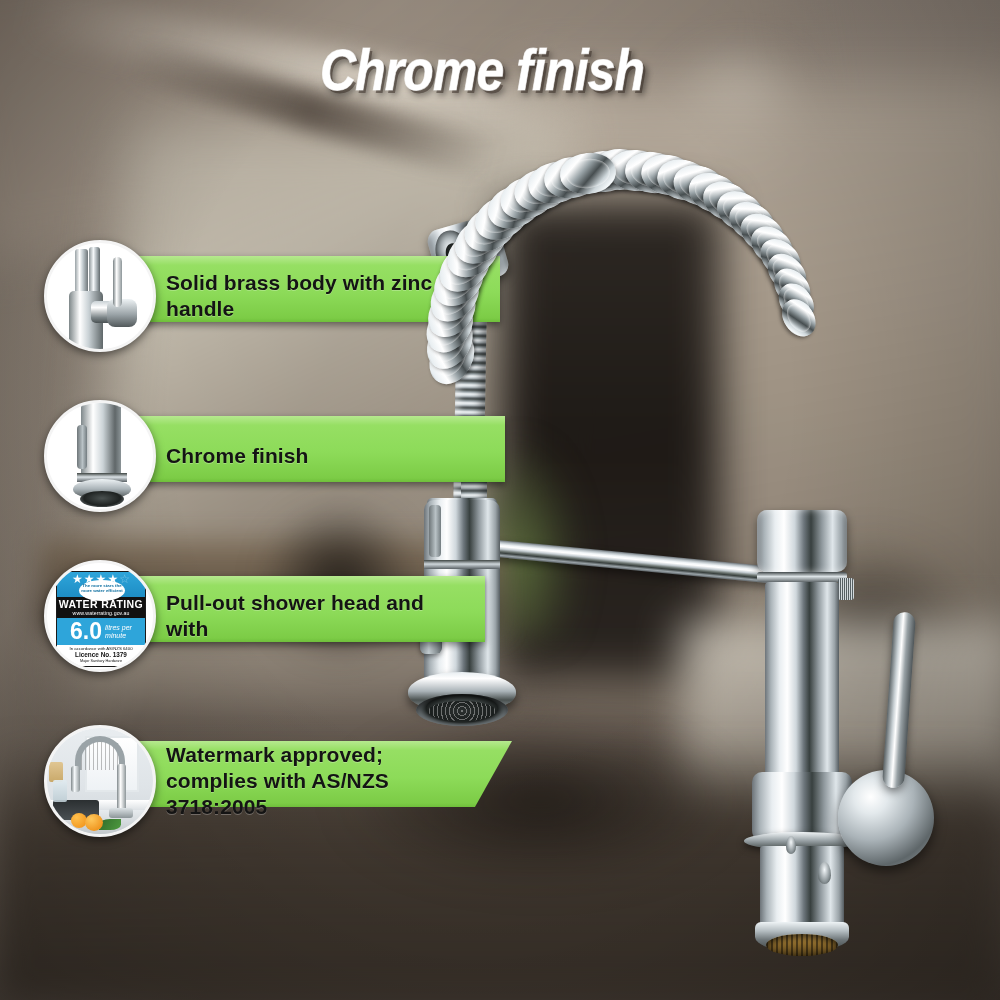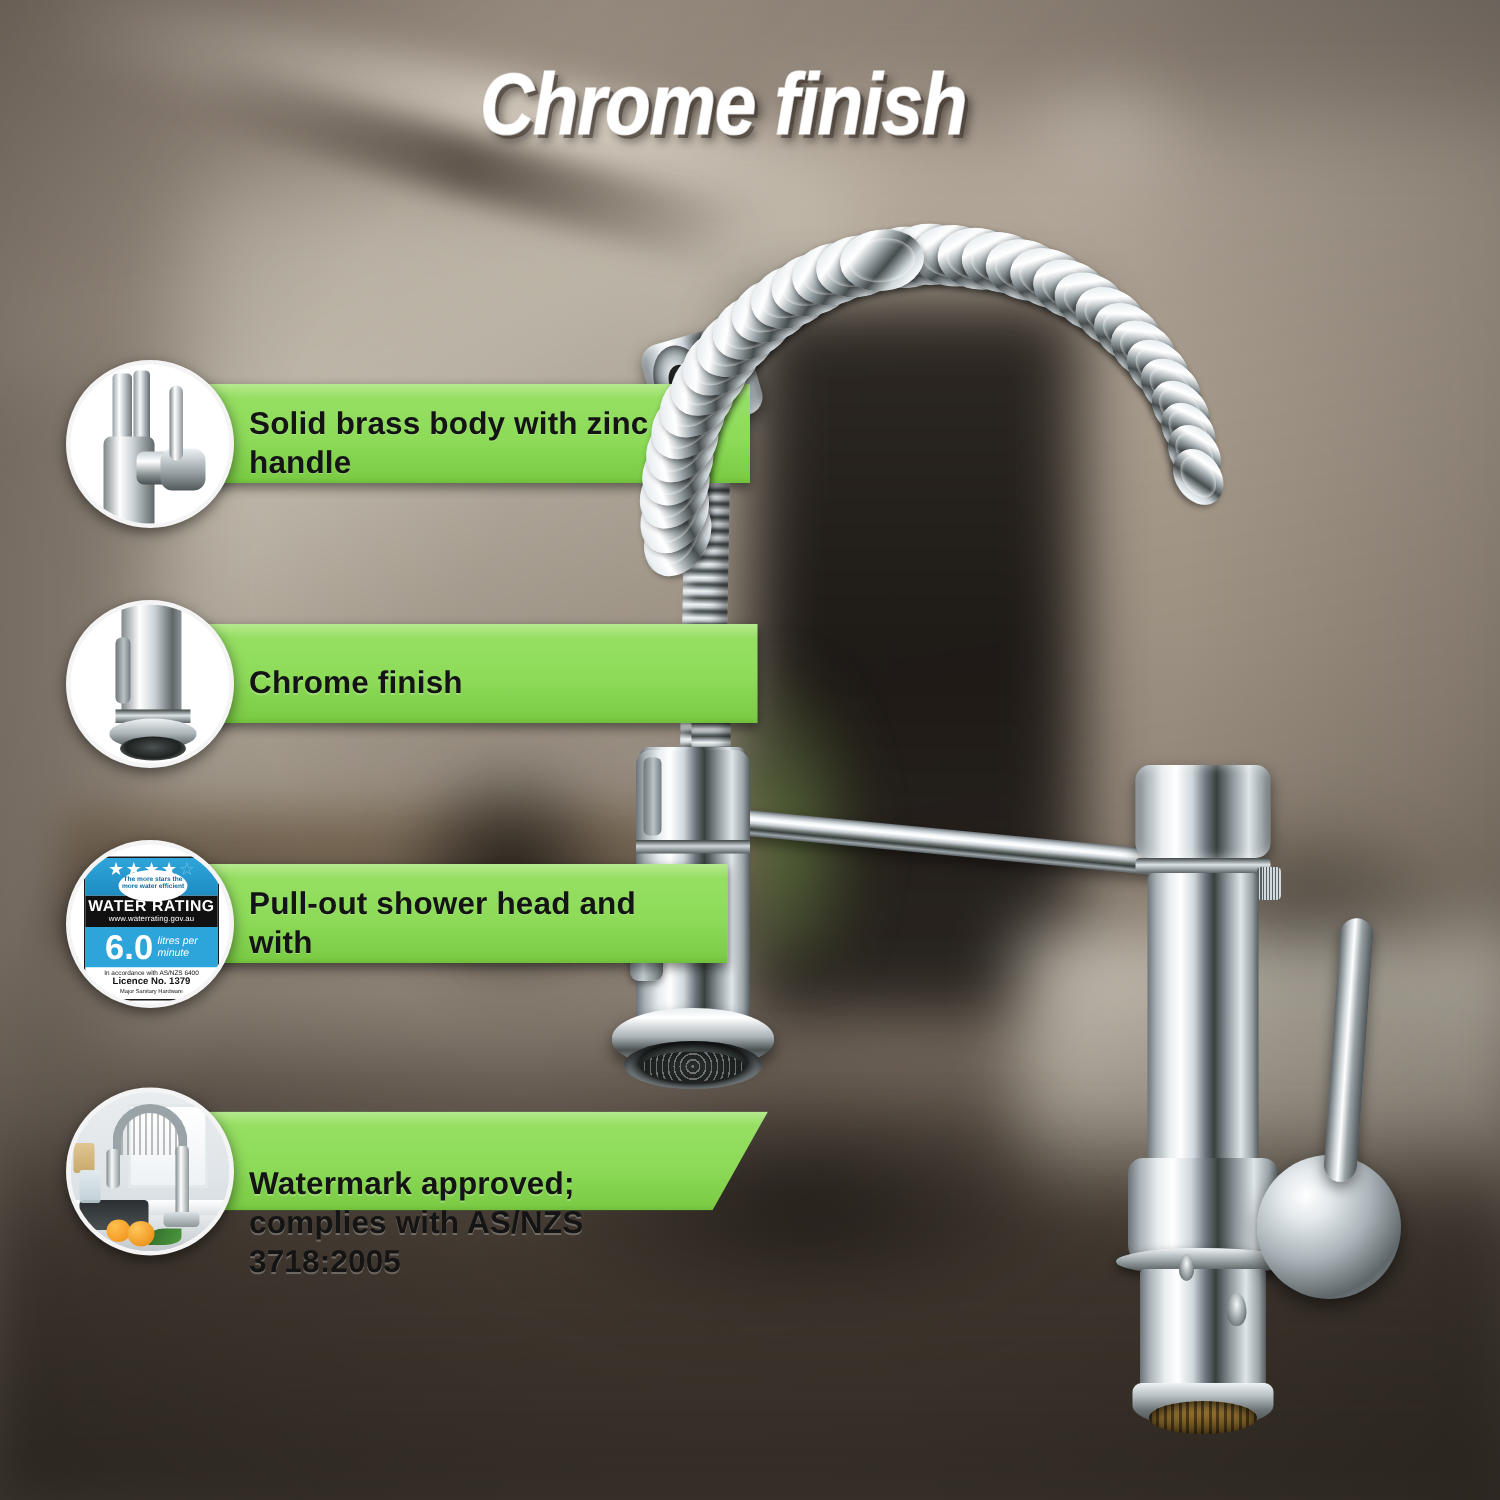--- a/index.html
+++ b/index.html
@@ -642,21 +642,21 @@
             <div class="wels-lic">Licence No. 1379</div>
             <div class="wels-org">Major Sanitary Hardware</div>
           </div>
         </div>
       </div>
     </div>
   </div>
 
   <div class="callout" style="top:725px;">
     <div class="banner" style="width:412px; clip-path:polygon(0 0, 100% 0, 91% 100%, 0 100%);"></div>
-    <div class="banner-text" style="width:310px;margin-top:35px;">Watermark approved; complies with AS/NZS 3718:2005</div>
+    <div class="banner-text" style="width:310px;">Watermark approved; complies with AS/NZS 3718:2005</div>
     <div class="thumb">
       <div class="thumb-inner">
         <div class="t4-wall"></div>
         <div class="t4-window"></div>
         <div class="t4-cab"></div>
         <div class="t4-counter"></div>
         <div class="t4-counter-low"></div>
         <div class="t4-sink"></div>
         <div class="t4-coil"></div>
         <div class="t4-spray"></div>

